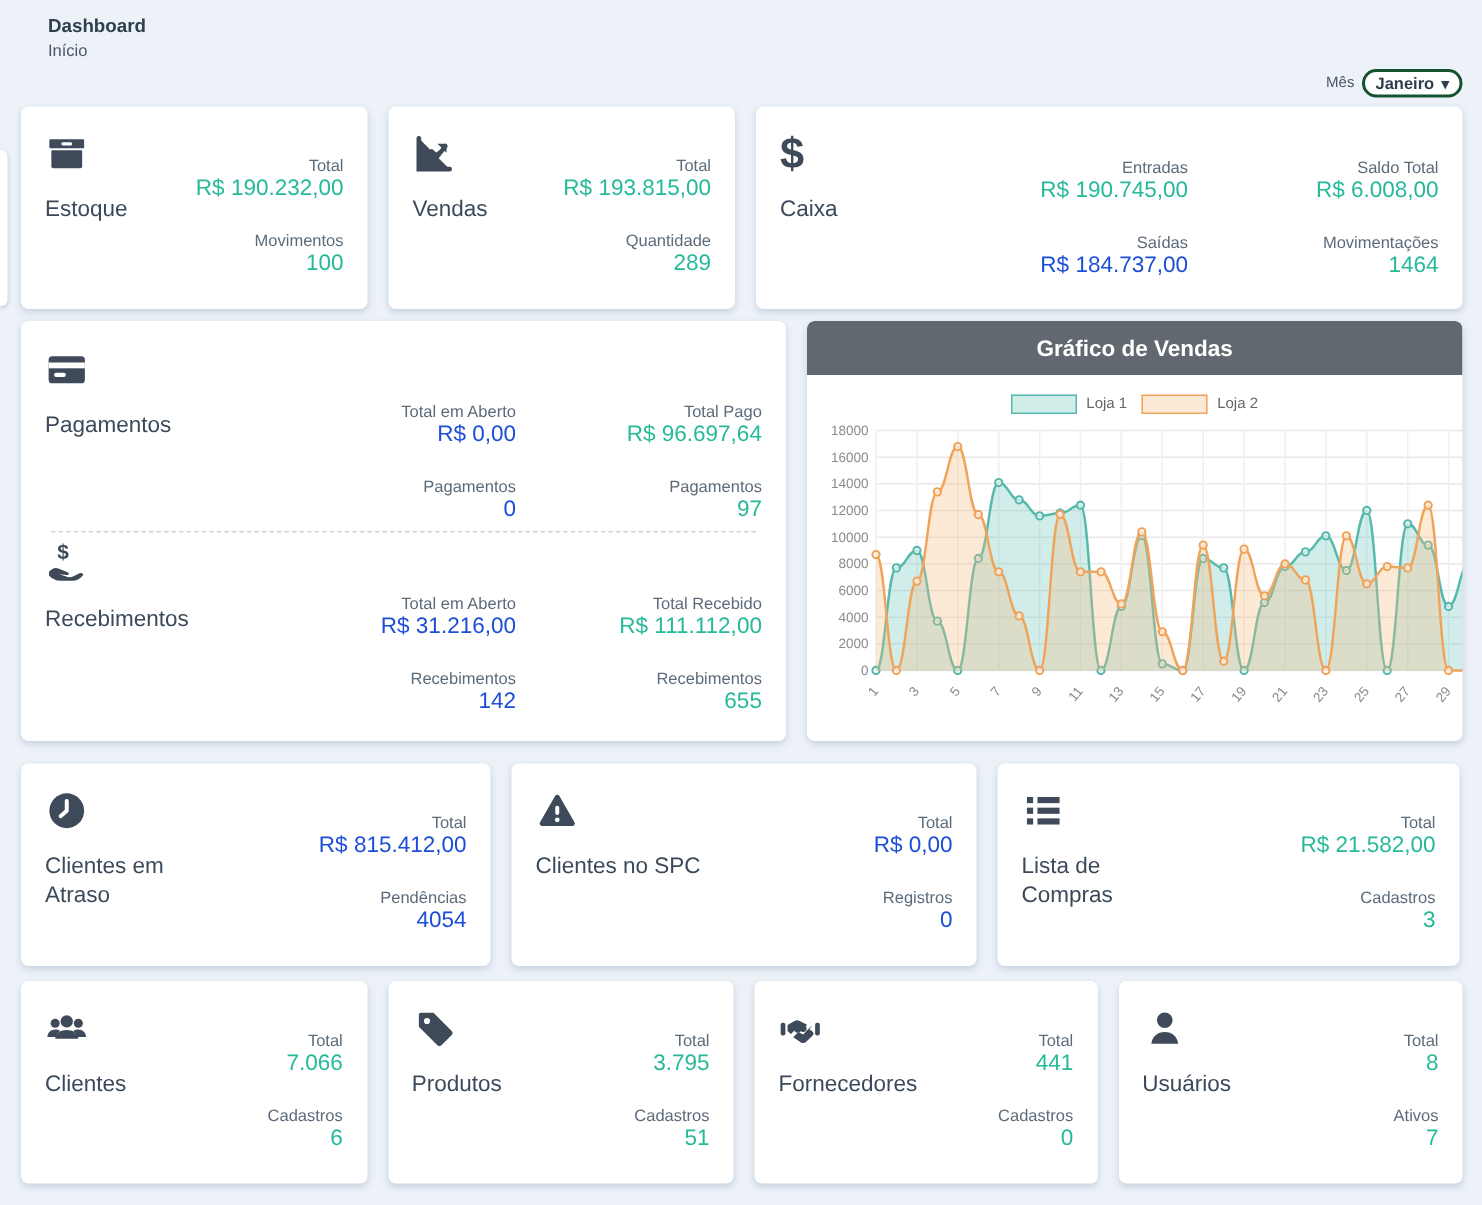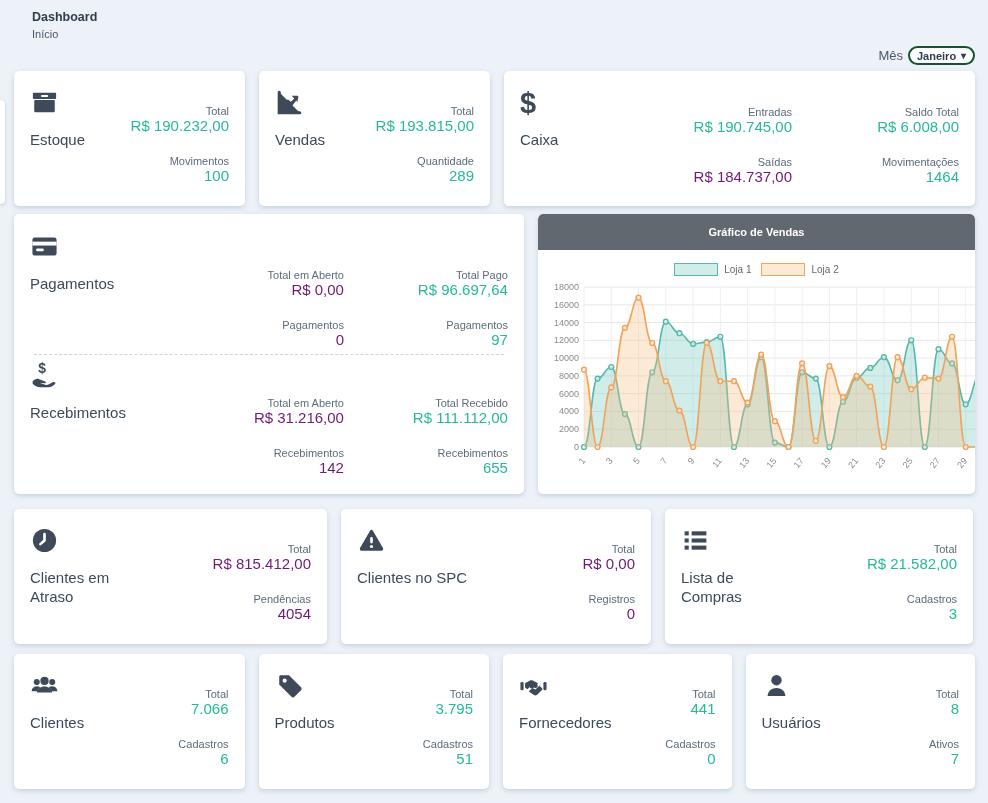--- a/index.html
+++ b/index.html
@@ -7,48 +7,48 @@
   body {
     font-family:"Liberation Sans", sans-serif;
     background:#edf2f8;
     color:#3b4a5a;
     position:relative;
   }
   .page-head { padding:10px 0 0 32px; }
   .page-title { font-size:12.5px; font-weight:bold; color:#2f3e4e; }
   .breadcrumb { font-size:11px; color:#4a5866; margin-top:4px; }
   .toolbar { display:flex; justify-content:flex-end; align-items:center; padding:6px 13px 6px 0; }
-  .month-label { font-size:13px; color:#4a5866; margin-right:5px; }
+  .month-label { font-size:10px; color:#4a5866; margin-right:5px; }
   .select-pill { display:inline-flex; align-items:center; border:2px solid #14532d; border-radius:11px; padding:0 7px; height:19px; background:#fff; }
   .select-pill select { appearance:none; -webkit-appearance:none; border:none; background:transparent; font-family:"Liberation Sans",sans-serif; font-size:11px; font-weight:bold; color:#2f3e4e; outline:none; padding-right:10px; }
   .chev { font-size:10px; color:#2f3e4e; font-weight:bold; margin-left:-6px; }
 
   .row { display:flex; gap:14px; margin:0 13px 8px 14px; }
   .card { background:#fff; border-radius:5px; box-shadow:0 2px 5px rgba(125,150,175,.35); padding:17px 16px; display:flex; }
   .h135 { height:135px; }
   .card-left { display:flex; flex-direction:column; }
   .icon { display:block; height:30px; }
   .icon svg { width:29px; height:29px; fill:#3e4a59; }
   .dollar-glyph { font-size:29px; font-weight:bold; color:#3e4a59; line-height:30px; }
   .card-label { font-size:15px; color:#3b4a5a; margin-top:13px; line-height:1.25; }
   .card-metrics { flex:1; display:flex; flex-direction:column; align-items:flex-end; }
   .m-label { font-size:11px; color:#5c6b7a; margin-top:17px; }
   .m-value { font-size:15px; font-weight:normal; line-height:1.2; margin-bottom:3px; }
   .pos { color:#26b99a; }
-  .neg { color:#701a75; }
+  .neg { color:#1d4ed8; }
   .two-col { flex-direction:row; }
   .two-col .mcol { flex:1; display:flex; flex-direction:column; align-items:flex-end; }
 
   .tall-card { height:280px; flex-direction:column; padding:14px 16px; }
   .sect { display:flex; flex:1; padding-top:4px; }
   .sect .card-left { width:150px; }
   .dash-divider { border:none; border-top:1.5px dashed #ccd3da; margin:2px 4px; }
 
   .chart-card { height:280px; padding:0; flex-direction:column; overflow:hidden; width:471px; }
-  .chart-header { height:36px; background:#62686f; color:#fff; font-size:11px; font-weight:bold; display:flex; align-items:center; justify-content:center; border-radius:5px 5px 0 0; }
+  .chart-header { height:36px; background:#62686f; color:#fff; font-size:15px; font-weight:bold; display:flex; align-items:center; justify-content:center; border-radius:5px 5px 0 0; }
   .legend { display:flex; justify-content:center; gap:10px; margin-top:13px; }
   .legend-item { display:flex; align-items:center; gap:6px; font-size:10px; color:#666; }
   .swatch { width:44px; height:13px; border:1.5px solid; display:inline-block; }
   #sales-chart { margin:3px 6px 0 8px; display:block; }
   #sales-chart text.tick { font-size:9px; fill:#8b8b8b; font-family:"Liberation Sans",sans-serif; }
 
   .sliver { position:absolute; left:0; top:100px; width:5px; height:104px; background:#fff; border-radius:0 4px 4px 0; box-shadow:0 1px 3px rgba(120,140,160,.45); }
 </style>
 </head>
 <body>

